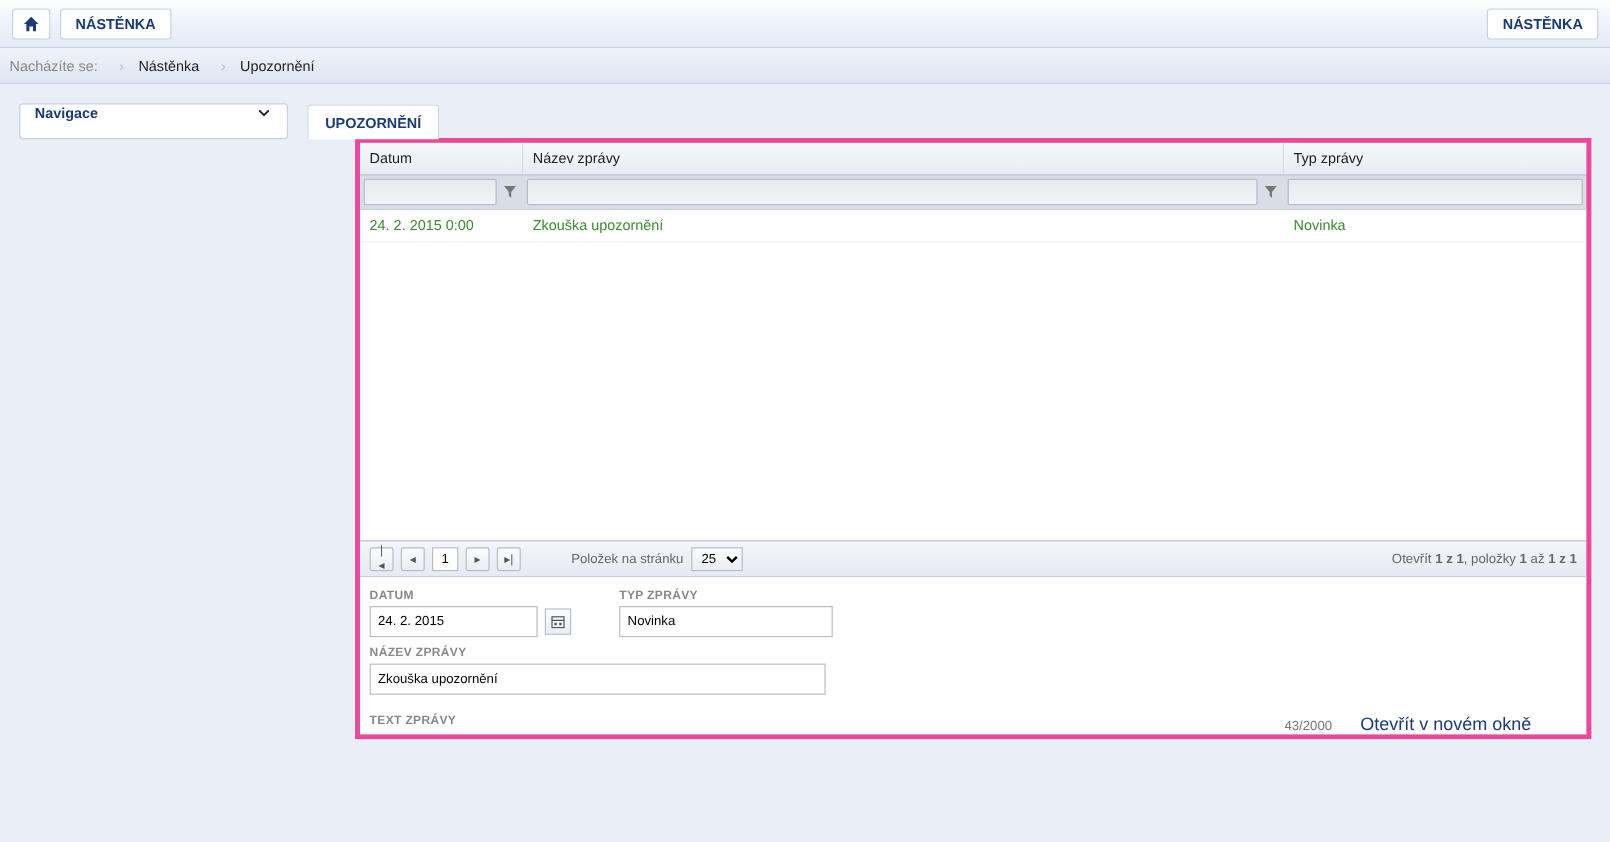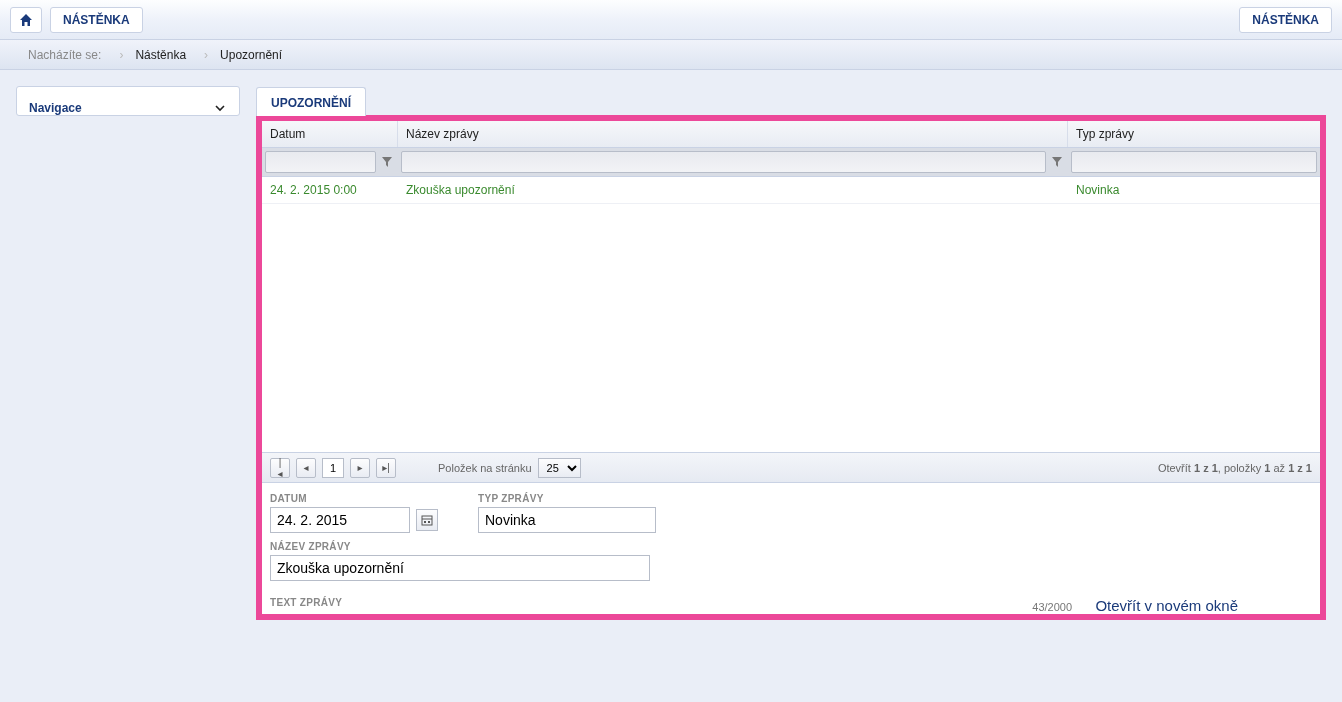--- a/index.html
+++ b/index.html
@@ -37,21 +37,21 @@
     padding: 0;
     justify-content: center;
   }
   .spacer { flex: 1; }
   .breadcrumb {
     height: 30px;
     background: linear-gradient(to bottom, #f0f3fa, #dde4f1);
     border-bottom: 1px solid #c9d2e4;
     display: flex;
     align-items: center;
-    padding-left: 28px;
+    padding-left: 8px;
     gap: 4px;
     color: #888;
   }
   .bc-item {
     position: relative;
     padding: 0 14px 0 8px;
     height: 30px;
     line-height: 30px;
     color: #222;
   }
@@ -67,21 +67,21 @@
   }
   .sidebar {
     width: 224px;
   }
   .nav-collapse {
     background: #fff;
     border: 1px solid #c9d2e4;
     border-radius: 3px;
     height: 30px;
     display: flex;
-    align-items: flex-end;
+    align-items: flex-start;
     justify-content: space-between;
     padding: 0 12px;
     color: #1a3a7a;
     font-weight: bold;
     cursor: pointer;
   }
   .main {
     flex: 1;
     padding-right: 16px;
   }
@@ -95,21 +95,22 @@
     border-radius: 3px 3px 0 0;
     padding: 8px 14px 6px;
     color: #1a3a7a;
     font-weight: bold;
     font-size: 12px;
     position: relative;
     top: 1px;
   }
   .panel {
     background: #ec4899;
-    border: 6px solid #ec4899;
+    border: 4px solid #ec4899;
+    margin-left: 40px;
   }
   .grid-head, .grid-filter, .grid-row {
     display: flex;
   }
   .grid-head {
     background: linear-gradient(to bottom, #f6f7fa, #e8ecf3);
     border-bottom: 1px solid #c9d2e4;
     color: #222;
   }
   .gh-cell {
@@ -213,21 +214,21 @@
     color: #888;
     font-size: 10px;
     font-weight: bold;
     letter-spacing: 0.3px;
     margin-bottom: 3px;
   }
   .text-input {
     height: 24px;
     border: 1px solid #b7bdc9;
     padding: 12px 6px;
-    font-size: 14px;
+    font-size: 11px;
     background: #fff;
   }
   .date-row { display: flex; gap: 6px; align-items: center; }
   .cal-btn {
     width: 22px; height: 22px;
     border: 1px solid #b7bdc9;
     background: linear-gradient(to bottom, #fdfdfe, #e9ecf3);
     display: inline-flex; align-items: center; justify-content: center;
     cursor: pointer;
     font-size: 11px;

